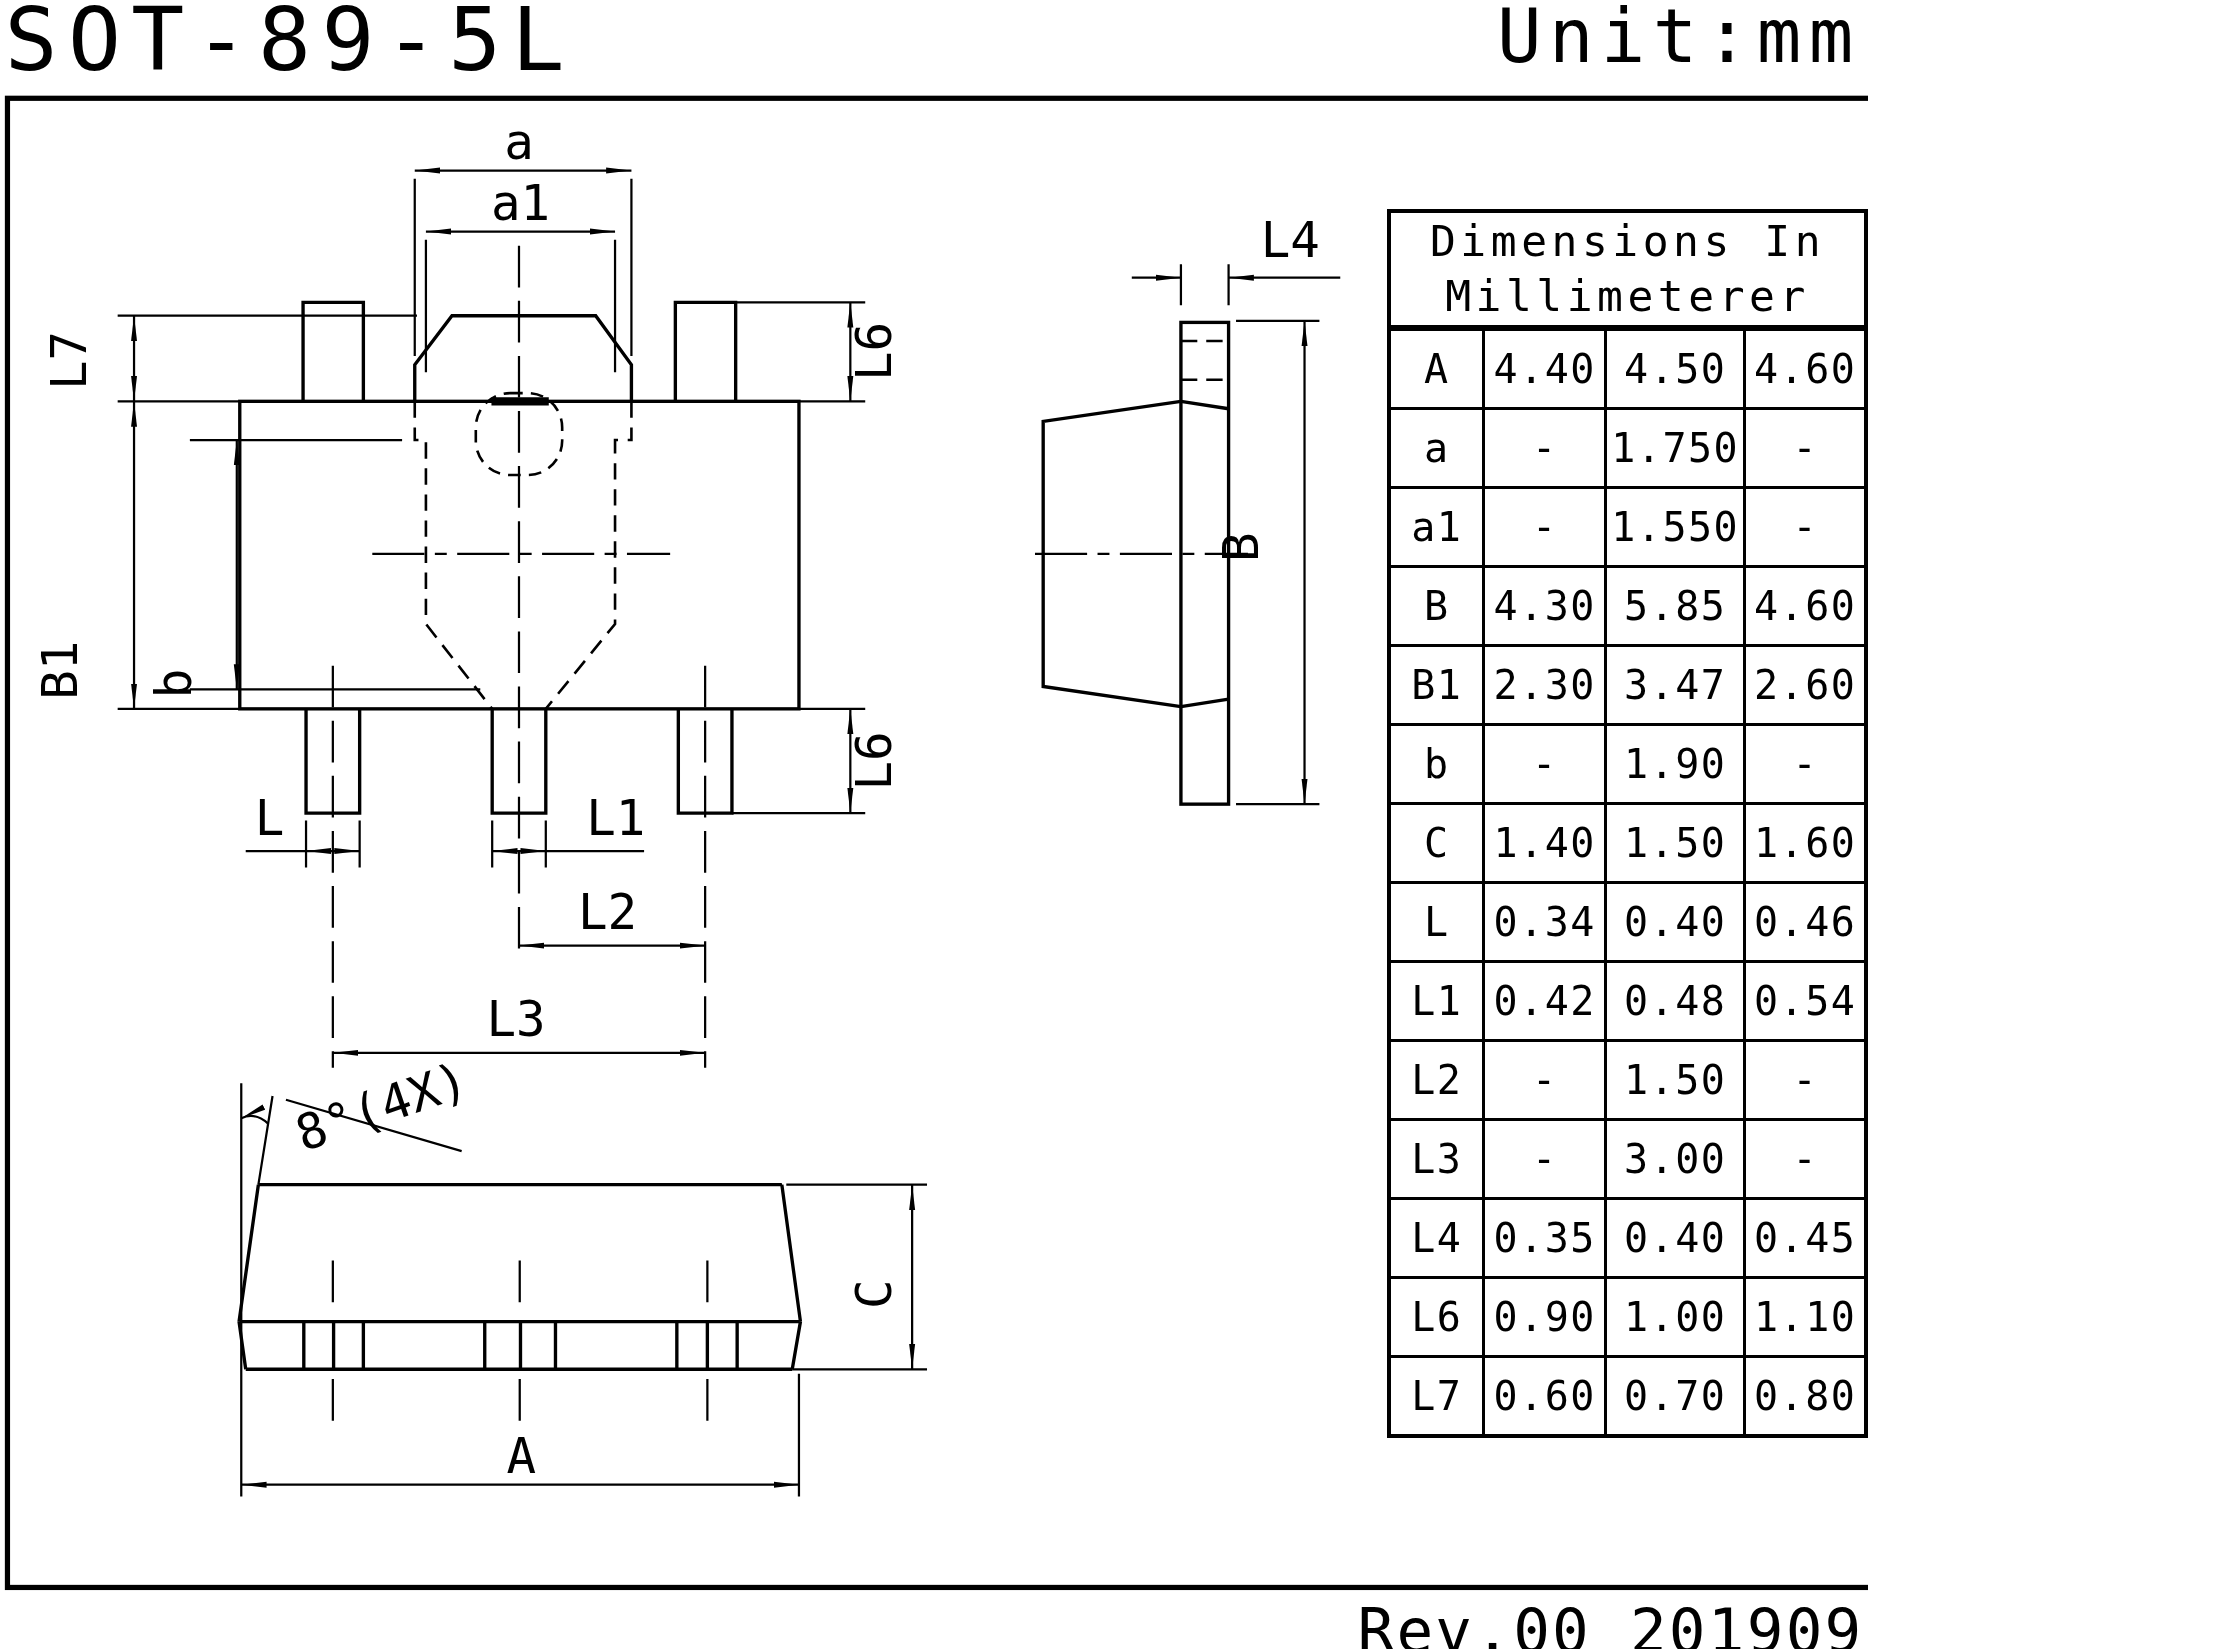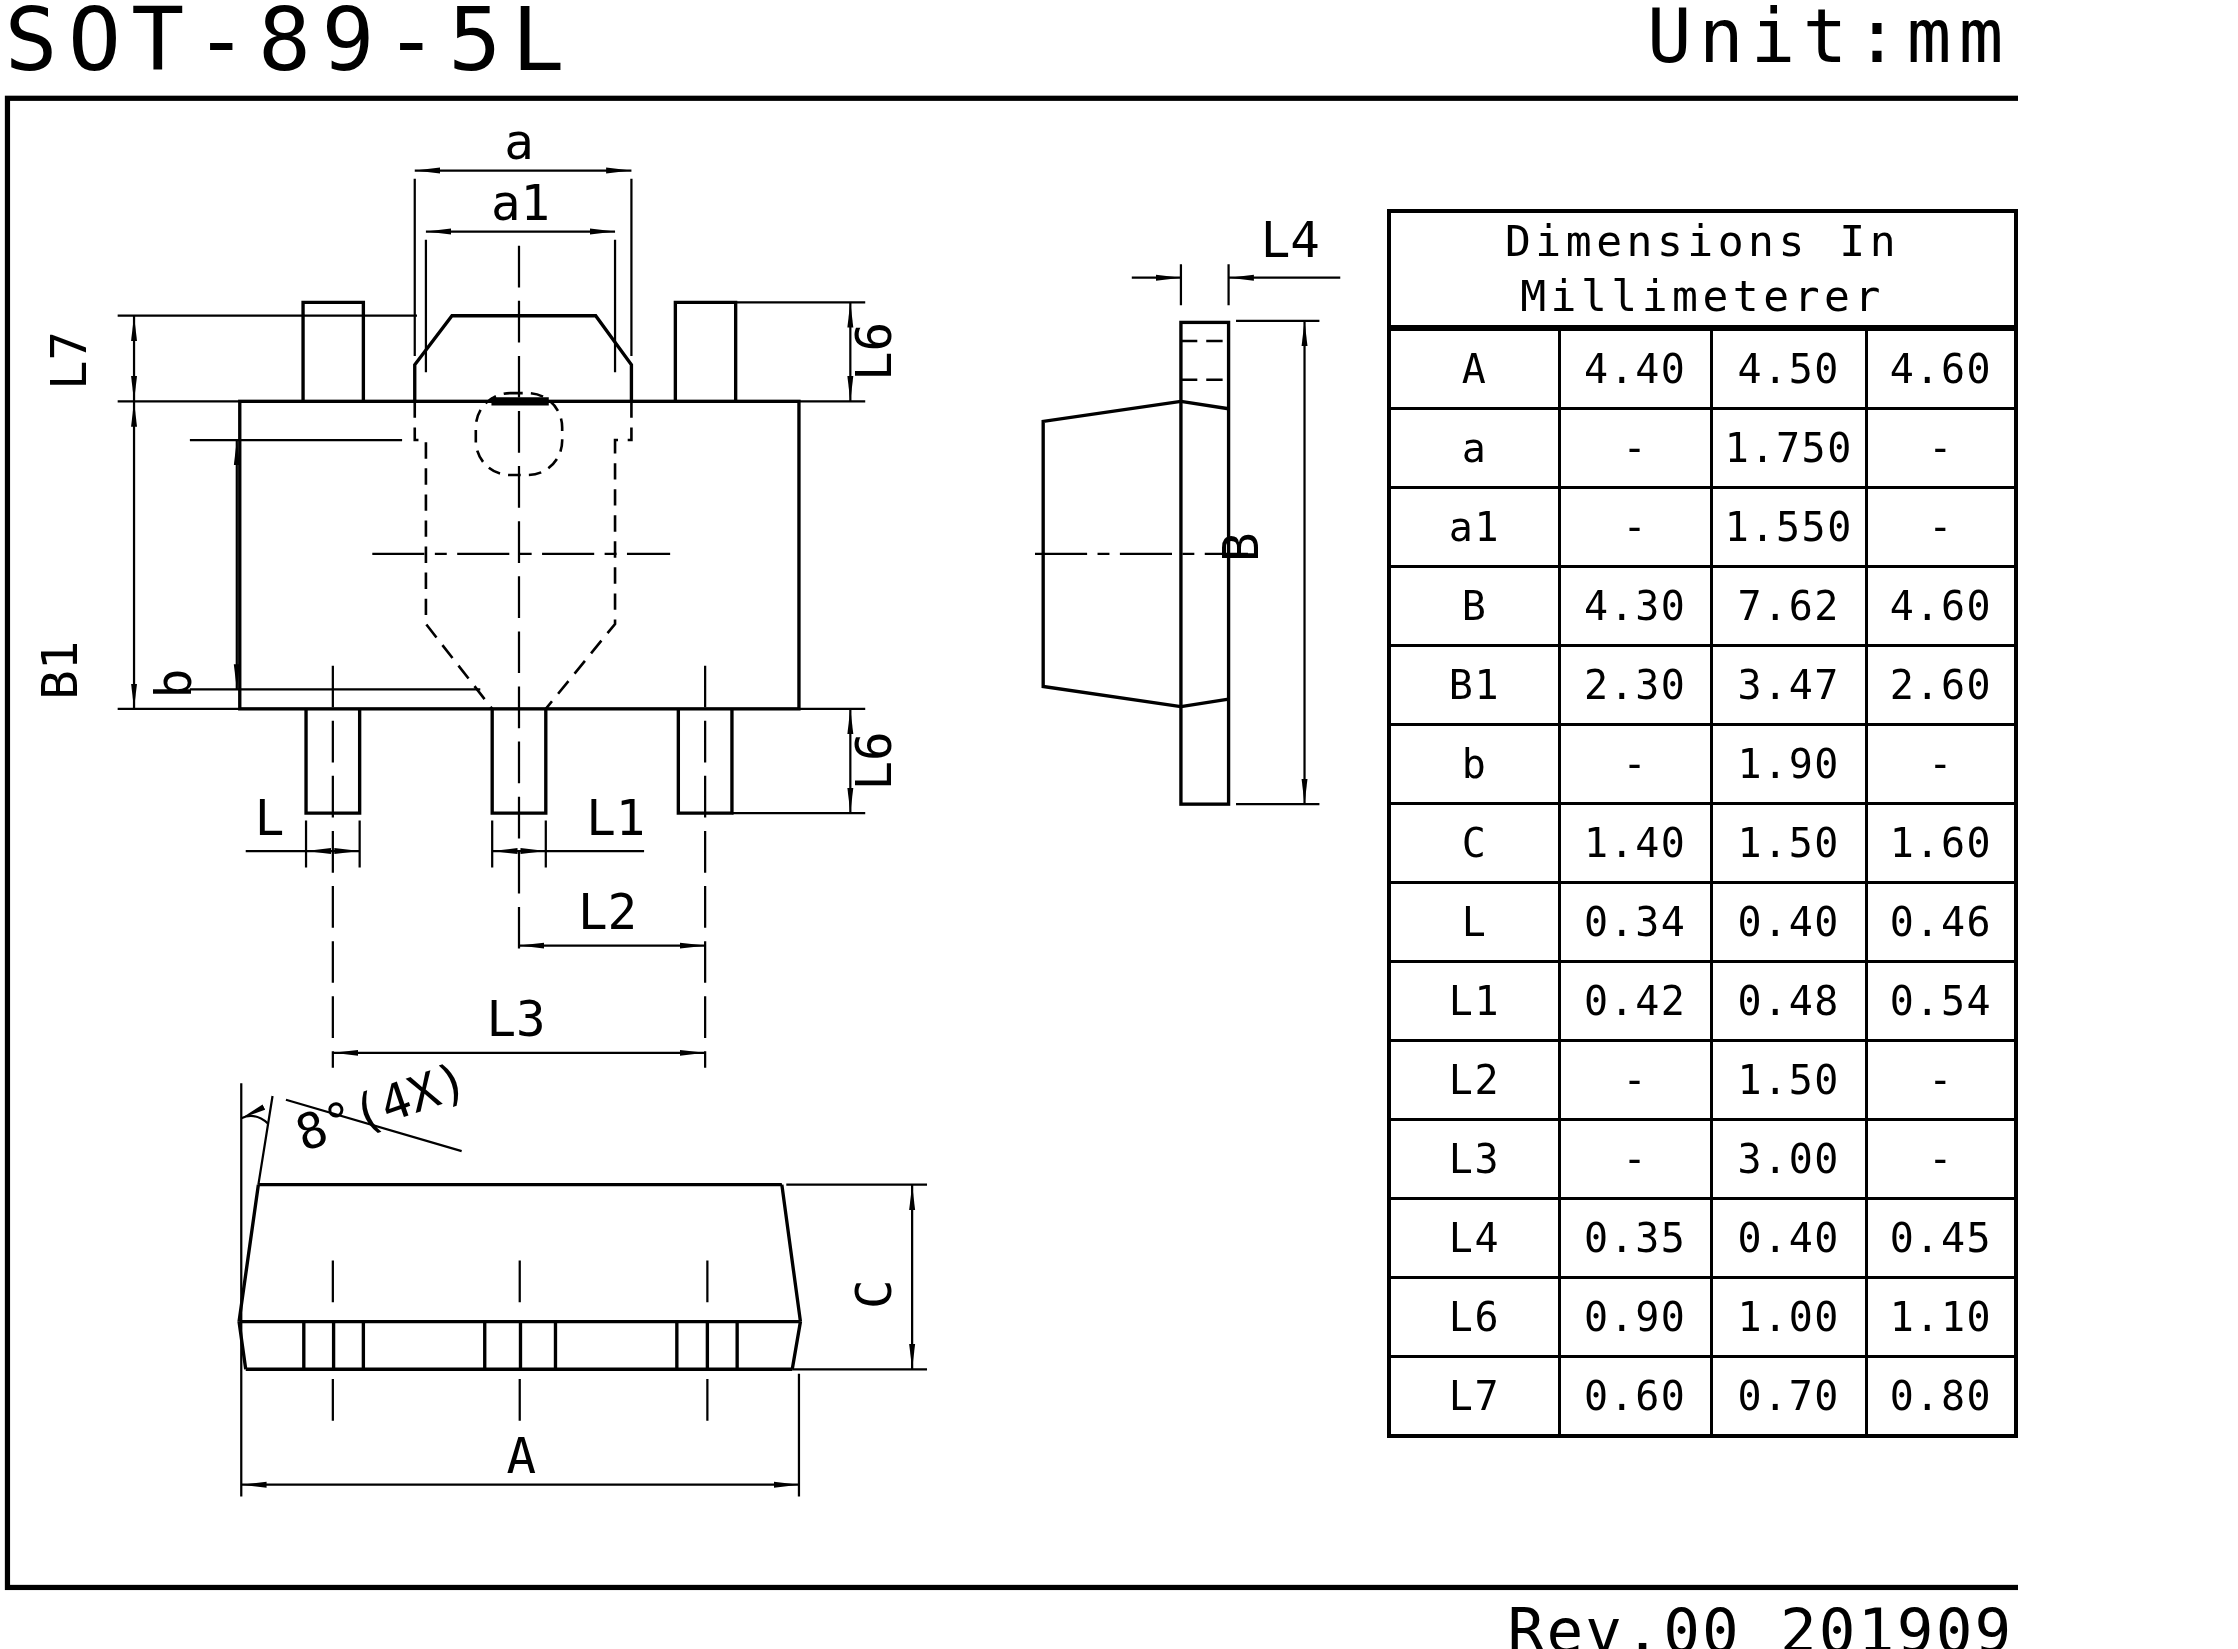--- a/index.html
+++ b/index.html
@@ -1,16 +1,16 @@
 <!DOCTYPE html>
 <html style="font-size:12px"><head>
 <meta charset="utf-8">
 <style>
   html,body{margin:0;padding:0;background:#fff;}
-  #stage{position:relative;width:2018px;height:1650px;background:#ffffff;overflow:hidden;
+  #stage{position:relative;width:1868px;height:1650px;background:#ffffff;overflow:hidden;
          font-family:"DejaVu Sans Mono",monospace;color:#000;}
   
   .cad-title{position:absolute;left:4.5px;top:-12px;font-size:88px;letter-spacing:10.4px;white-space:nowrap;}
   .cad-unit{position:absolute;right:7.4px;top:-7.4px;font-size:74px;letter-spacing:7.4px;white-space:nowrap;}
   .cad-rev{position:absolute;right:4.5px;top:1595px;font-size:61px;letter-spacing:2.2px;white-space:nowrap;}
   
   #draw{position:absolute;left:0;top:0;}
   .ln{stroke:#000;stroke-width:4.5;fill:none;stroke-linecap:butt;}
   .thin{stroke:#000;stroke-width:3;fill:none;}
   .hid{stroke:#000;stroke-width:3.5;fill:none;stroke-dasharray:22 13;}
@@ -154,21 +154,21 @@
           </tr>
           <tr>
             <td>a1</td>
             <td>-</td>
             <td>1.550</td>
             <td>-</td>
           </tr>
           <tr>
             <td>B</td>
             <td>4.30</td>
-            <td>7.62</td>
+            <td>5.85</td>
             <td>4.60</td>
           </tr>
           <tr>
             <td>B1</td>
             <td>2.30</td>
             <td>3.47</td>
             <td>2.60</td>
           </tr>
           <tr>
             <td>b</td>

